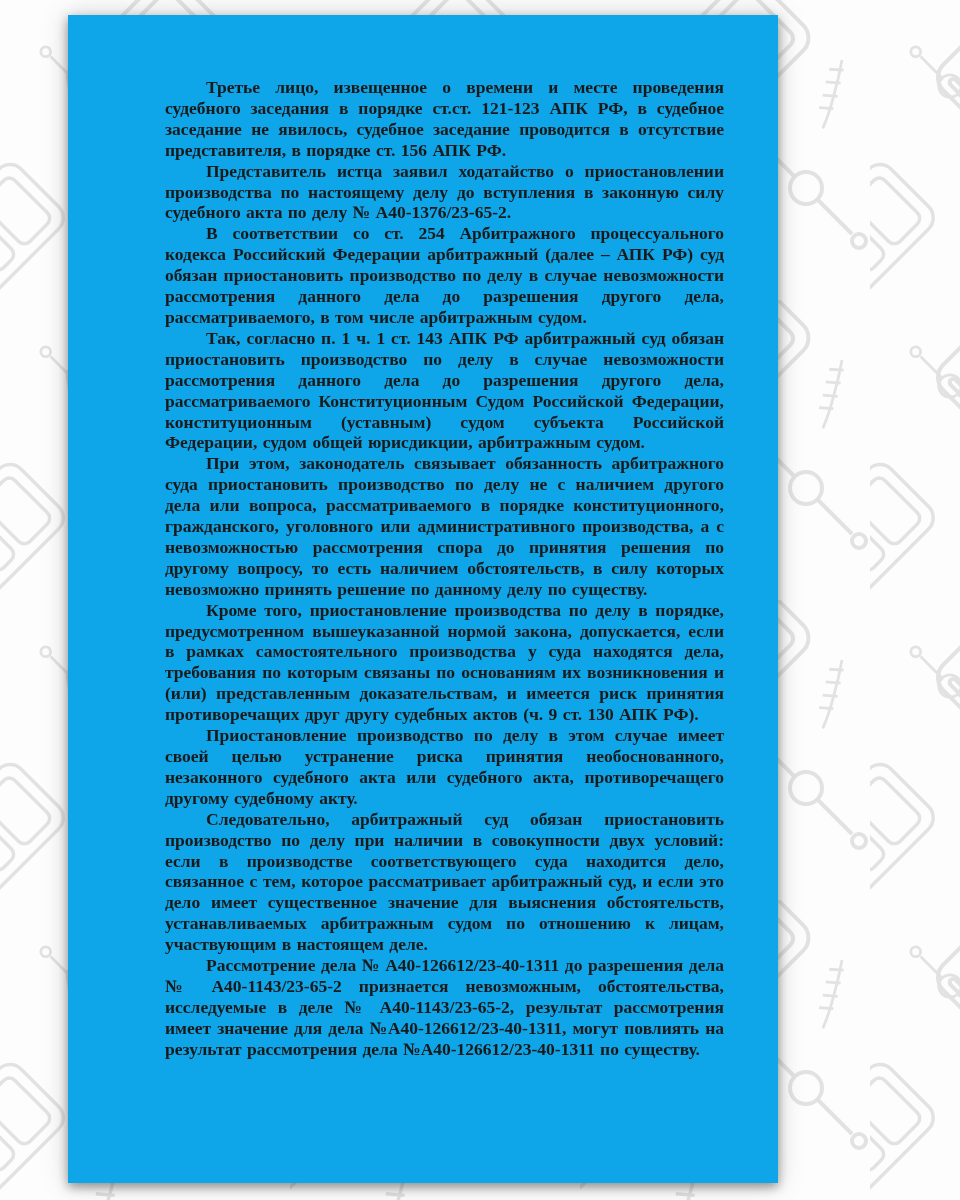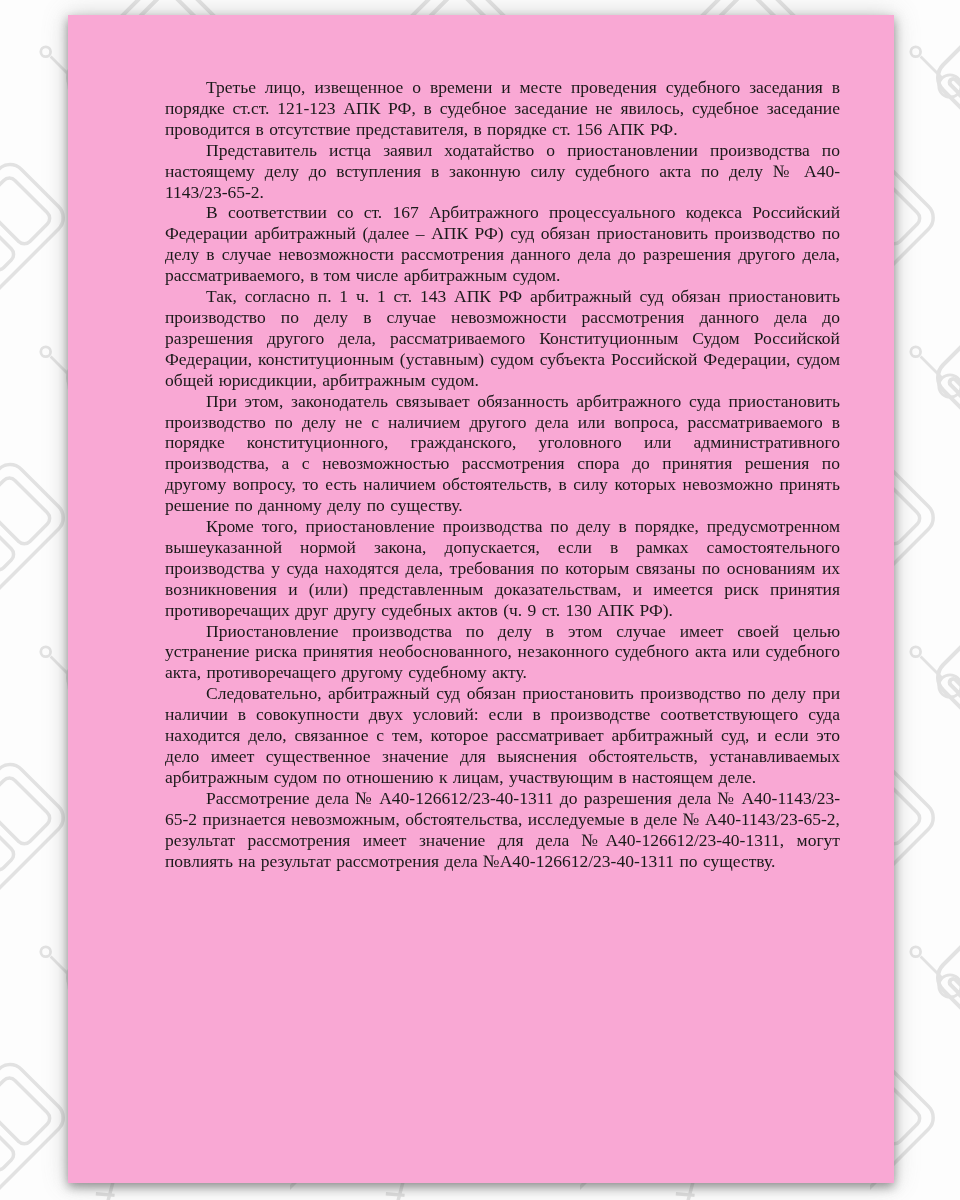--- a/index.html
+++ b/index.html
@@ -19,24 +19,25 @@
     left: 0;
     top: 0;
     width: 960px;
     height: 1200px;
     display: block;
   }
   .paper {
     position: absolute;
     left: 68px;
     top: 15px;
-    width: 826px;
+    width: 710px;
     height: 1168px;
-    background: #f9a8d4;
+    background: #0ea5e9;
     box-shadow: 0 4px 10px rgba(70,70,70,0.55), 0 0 24px rgba(120,120,120,0.30);
+    font-weight: bold;
   }
   .page-text {
     box-sizing: border-box;
     width: 100%;
     height: 100%;
     padding: 62px 54px 0 97px;
     color: #1a1a1a;
   }
   .page-text p {
     margin: 0;
@@ -83,22 +84,22 @@
       <use href="#feather" transform="translate(262,60) rotate(30) scale(0.8)"></use>
     </pattern>
   </defs>
   <rect width="960" height="1200" fill="#fdfdfd"></rect>
   <rect width="960" height="1200" fill="url(#doodles)"></rect>
 </svg>
 
 <div class="paper">
   <div class="page-text">
     <p>Третье лицо, извещенное о времени и месте проведения судебного заседания в порядке ст.ст. 121-123 АПК РФ, в судебное заседание не явилось, судебное заседание проводится в отсутствие представителя, в порядке ст. 156 АПК РФ.</p>
-    <p>Представитель истца заявил ходатайство о приостановлении производства по настоящему делу до вступления в законную силу судебного акта по делу № А40-1143/23-65-2.</p>
-    <p>В соответствии со ст. 167 Арбитражного процессуального кодекса Российский Федерации арбитражный (далее – АПК РФ) суд обязан приостановить производство по делу в случае невозможности рассмотрения данного дела до разрешения другого дела, рассматриваемого, в том числе арбитражным судом.</p>
+    <p>Представитель истца заявил ходатайство о приостановлении производства по настоящему делу до вступления в законную силу судебного акта по делу № А40-1376/23-65-2.</p>
+    <p>В соответствии со ст. 254 Арбитражного процессуального кодекса Российский Федерации арбитражный (далее – АПК РФ) суд обязан приостановить производство по делу в случае невозможности рассмотрения данного дела до разрешения другого дела, рассматриваемого, в том числе арбитражным судом.</p>
     <p>Так, согласно п. 1 ч. 1 ст. 143 АПК РФ арбитражный суд обязан приостановить производство по делу в случае невозможности рассмотрения данного дела до разрешения другого дела, рассматриваемого Конституционным Судом Российской Федерации, конституционным (уставным) судом субъекта Российской Федерации, судом общей юрисдикции, арбитражным судом.</p>
     <p>При этом, законодатель связывает обязанность арбитражного суда приостановить производство по делу не с наличием другого дела или вопроса, рассматриваемого в порядке конституционного, гражданского, уголовного или административного производства, а с невозможностью рассмотрения спора до принятия решения по другому вопросу, то есть наличием обстоятельств, в силу которых невозможно принять решение по данному делу по существу.</p>
     <p>Кроме того, приостановление производства по делу в порядке, предусмотренном вышеуказанной нормой закона, допускается, если в рамках самостоятельного производства у суда находятся дела, требования по которым связаны по основаниям их возникновения и (или) представленным доказательствам, и имеется риск принятия противоречащих друг другу судебных актов (ч. 9 ст. 130 АПК РФ).</p>
-    <p>Приостановление производства по делу в этом случае имеет своей целью устранение риска принятия необоснованного, незаконного судебного акта или судебного акта, противоречащего другому судебному акту.</p>
+    <p>Приостановление производство по делу в этом случае имеет своей целью устранение риска принятия необоснованного, незаконного судебного акта или судебного акта, противоречащего другому судебному акту.</p>
     <p>Следовательно, арбитражный суд обязан приостановить производство по делу при наличии в совокупности двух условий: если в производстве соответствующего суда находится дело, связанное с тем, которое рассматривает арбитражный суд, и если это дело имеет существенное значение для выяснения обстоятельств, устанавливаемых арбитражным судом по отношению к лицам, участвующим в настоящем деле.</p>
     <p>Рассмотрение дела № А40-126612/23-40-1311 до разрешения дела № А40-1143/23-65-2 признается невозможным, обстоятельства, исследуемые в деле № А40-1143/23-65-2, результат рассмотрения имеет значение для дела №А40-126612/23-40-1311, могут повлиять на результат рассмотрения дела №А40-126612/23-40-1311 по существу.</p>
   </div>
 </div>
 
 </body></html>

